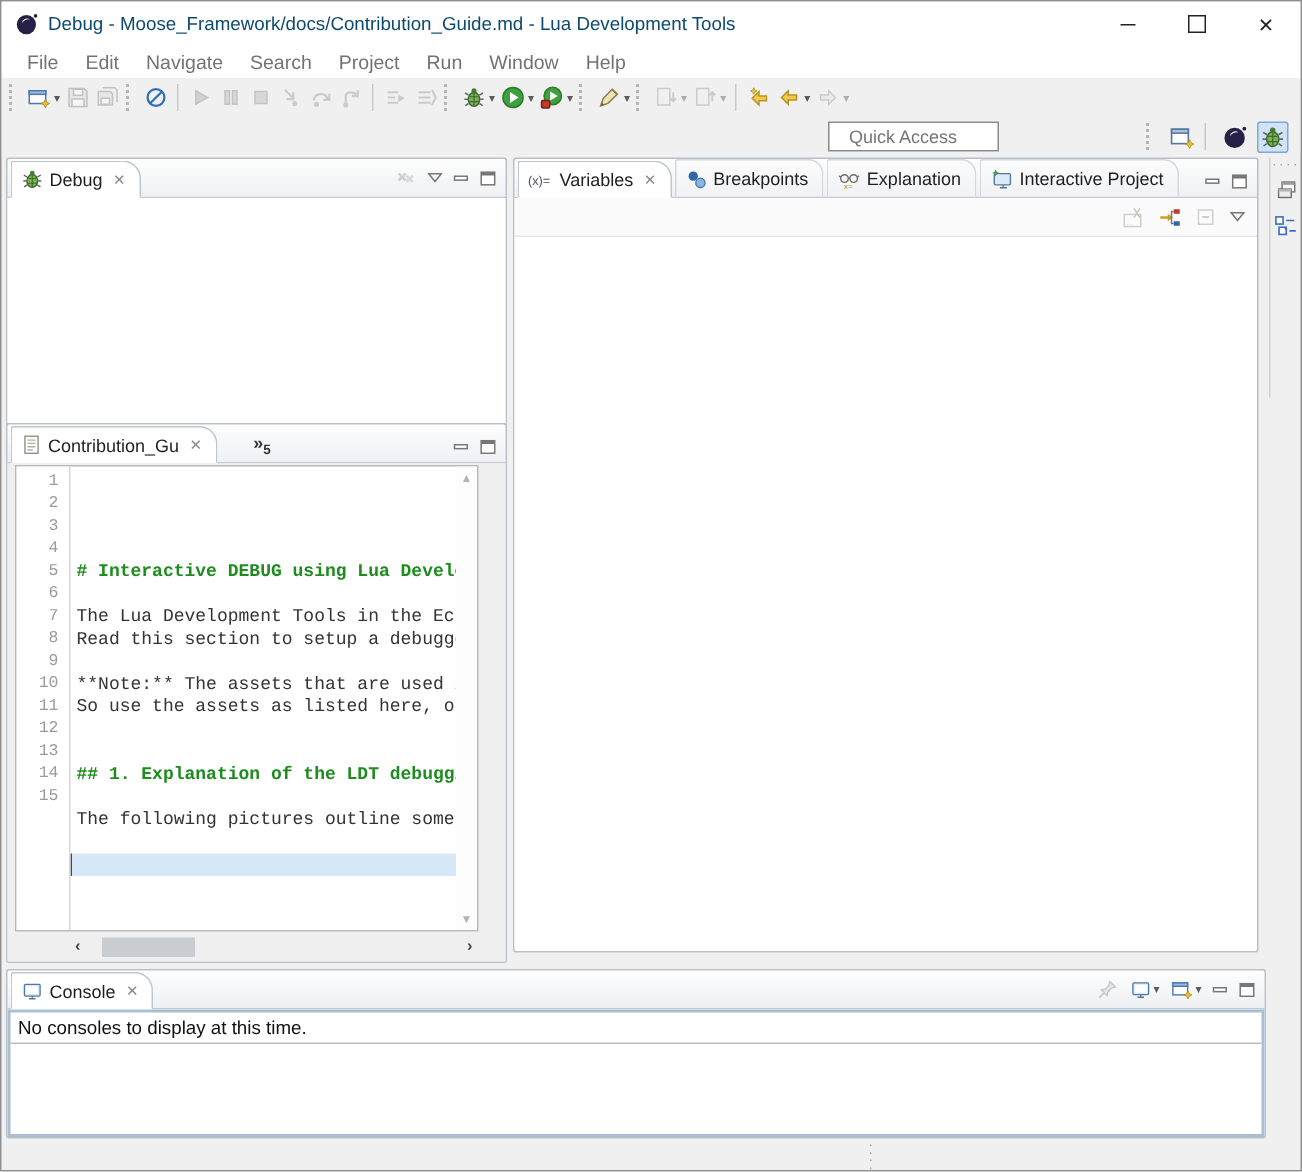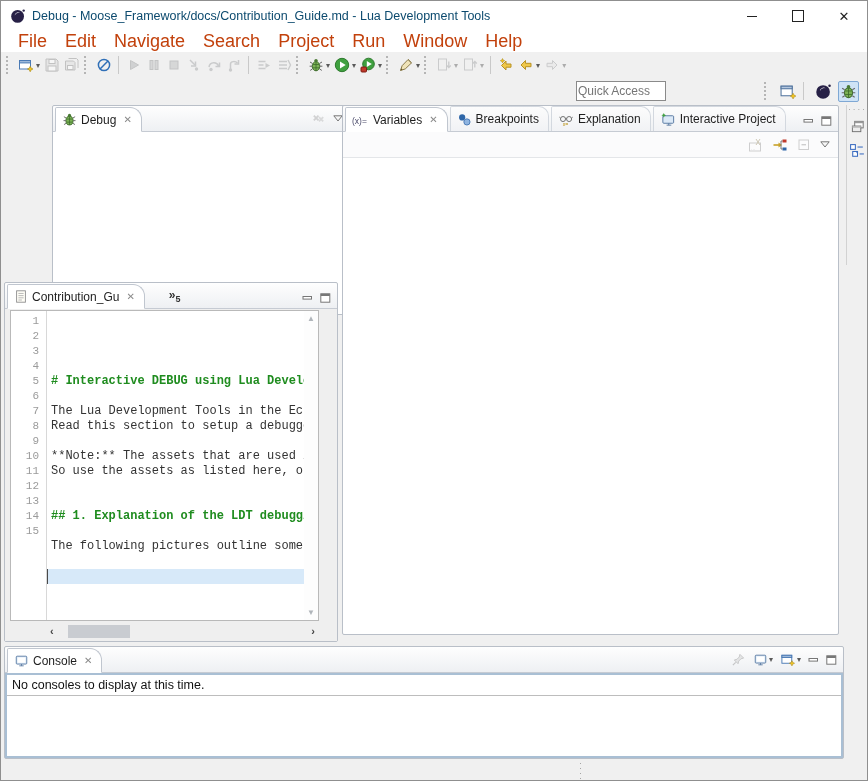--- a/index.html
+++ b/index.html
@@ -13,33 +13,33 @@
   .titlebar{height:30px;background:#fff;display:flex;align-items:center;}
   .titlebar .appicon{margin:0 6px 0 9px;}
   .titlebar .title{font-size:12.5px;color:#0c4a6e;flex:1;white-space:nowrap;overflow:hidden;}
   .wctl{width:46px;height:30px;display:flex;align-items:center;justify-content:center;color:#222;}
   .wctl .bar{width:10px;height:1px;background:#222;}
   .wctl .box{width:10px;height:10px;border:1px solid #222;}
   .wctl.close{font-size:13px;}
 
   
   .menubar{height:21px;background:#fff;display:flex;align-items:center;padding-left:8px;}
-  .menu-item{padding:2px 9px;font-size:18px;color:#c2410c;}
+  .menu-item{padding:2px 9px;font-size:13px;color:#737373;}
 
   
   .toolbar{height:26px;display:flex;align-items:center;padding-left:3px;background:#f0f0f0;}
   .tbtn{display:flex;align-items:center;gap:1px;padding:2px 2px;border-radius:2px;}
   .dd{font-size:8px;color:#5a5a5a;margin-left:1px;}
   .tsep{width:1px;height:18px;border-left:1px solid #c9c9c9;margin:0 4px;}
   .thandle{width:4px;height:18px;border-left:2px dotted #b5b5b5;margin:0 4px 0 2px;}
 
   .toolbar2{height:27px;position:relative;background:#f0f0f0;}
   .qa-wrap{position:absolute;right:201px;top:3px;display:flex;align-items:center;}
   .quick-access{width:86px;height:16px;border:1px solid #8a8a8a;background:#fff;
-     font-family:"Liberation Sans",sans-serif;font-size:12px;color:#701a75;padding:1px 1px;}
+     font-family:"Liberation Sans",sans-serif;font-size:12px;color:#701a75;padding:1px 13px;}
   .persp-bar{position:absolute;right:8px;top:2px;display:flex;align-items:center;height:22px;}
   .pbtn{padding:2px;border-radius:2px;margin-left:4px;}
   .pbtn.active{background:#cfe3f6;border:1px solid #7fa8d4;padding:1px;}
 
   
   .panel{position:absolute;border:1px solid #b9bfc8;border-radius:2px;background:#f0f1f3;
      display:flex;flex-direction:column;box-sizing:border-box;}
   .phead{height:25px;min-height:25px;display:flex;align-items:flex-end;
      background:linear-gradient(#fefefe,#eef0f3);border-bottom:1px solid #c6cbd3;
      border-radius:2px 2px 0 0;position:relative;}
@@ -305,21 +305,21 @@
         <svg width="17" height="17" viewBox="0 0 16 16">
             <ellipse cx="8" cy="9.2" rx="3.8" ry="4.6" fill="#7cb356" stroke="#3e6b2c"></ellipse>
             <path d="M8 4.6v9.2M5 7.5h6M4.8 10.8h6.4" stroke="#3e6b2c" stroke-width=".8" fill="none"></path>
             <circle cx="8" cy="3.6" r="1.7" fill="#4a7a35"></circle>
             <path d="M4.4 6.4L2 5M4.2 9.2H1.6M4.4 12l-2.2 1.4M11.6 6.4L14 5M11.8 9.2h2.6M11.6 12l2.2 1.4" stroke="#666" stroke-width="1"></path>
           </svg>
         </span>
     </span>
   </div>
 
-  <div class="panel" style="left:3px;top:104px;width:334px;height:210px;margin-left:48px;">
+  <div class="panel" style="left:3px;top:104px;width:334px;height:210px;">
     <div class="phead">
       <span class="tab sel">
         <svg width="15" height="15" viewBox="0 0 16 16">
             <ellipse cx="8" cy="9.2" rx="3.8" ry="4.6" fill="#7cb356" stroke="#3e6b2c"></ellipse>
             <path d="M8 4.6v9.2M5 7.5h6M4.8 10.8h6.4" stroke="#3e6b2c" stroke-width=".8" fill="none"></path>
             <circle cx="8" cy="3.6" r="1.7" fill="#4a7a35"></circle>
             <path d="M4.4 6.4L2 5M4.2 9.2H1.6M4.4 12l-2.2 1.4M11.6 6.4L14 5M11.8 9.2h2.6M11.6 12l2.2 1.4" stroke="#666" stroke-width="1"></path>
           </svg>
         <span>Debug</span>
         <span class="x">✕</span>

